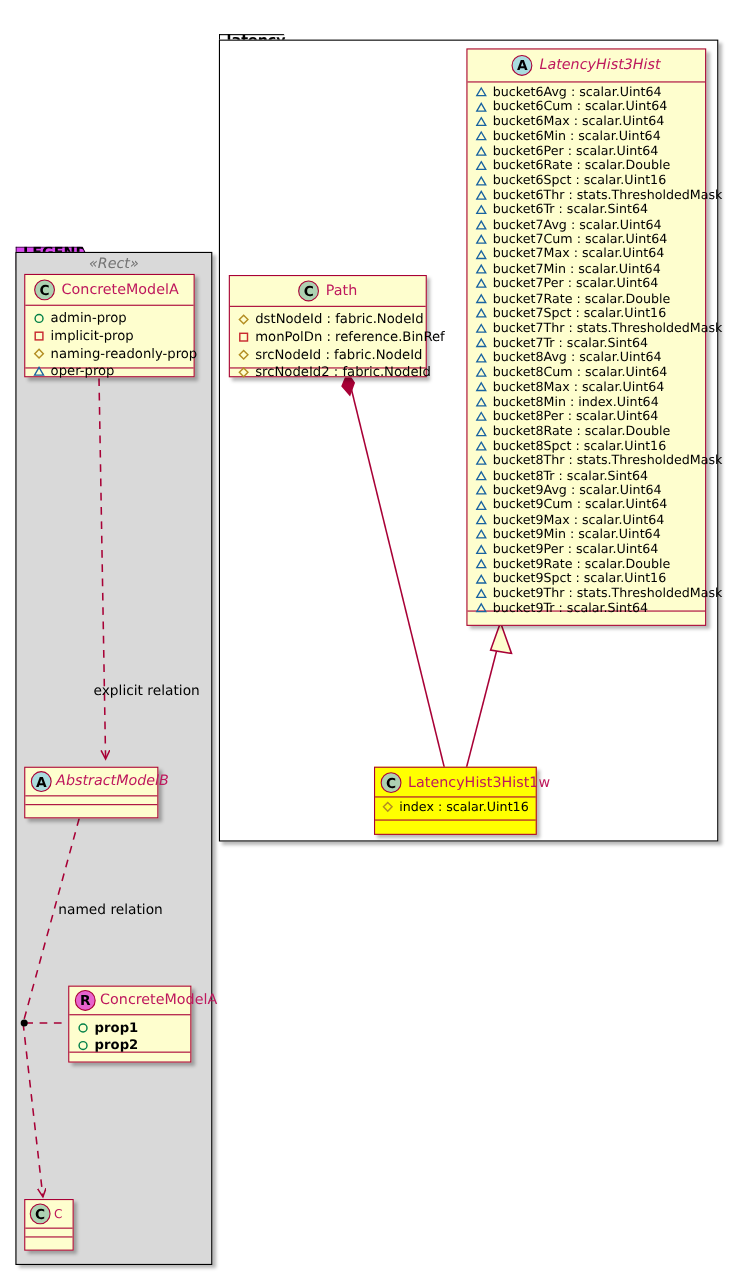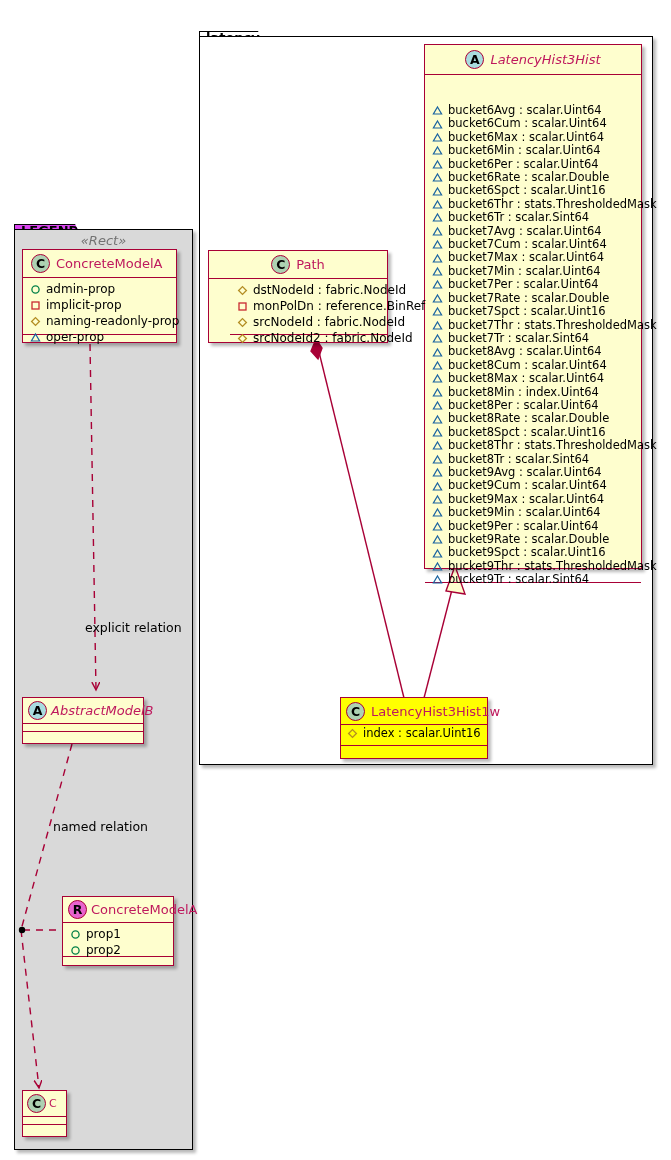--- a/index.html
+++ b/index.html
@@ -45,21 +45,21 @@
     box-sizing:border-box;display:flex;align-items:center;
     padding:3px 8px;border-bottom:1.5px solid #A80036;gap:6px;
   }
   .cls-head.center{justify-content:center;}
   .cls-title{font-size:13px;color:#be185d;white-space:nowrap;}
   .cls-title.italic{font-style:italic;}
   .cls-attrs{
     box-sizing:border-box;padding:3px 6px 3px 7px;
     border-bottom:1.5px solid #A80036;
   }
-  .cls-attrs.compact{padding:2px 6px 2px 7px;margin-top:27px;}
+  .cls-attrs.compact{padding:2px 6px 2px 7px;}
   .cls-foot{box-sizing:border-box;height:8px;}
   .attr{
     display:flex;align-items:center;gap:5px;
     font-size:11.5px;line-height:13.4px;color:#000;white-space:nowrap;
   }
   .attr.big{font-size:12px;line-height:16px;}
 
   
   .badge{
     width:19px;height:19px;border-radius:50%;flex:0 0 19px;
@@ -433,21 +433,21 @@
         </div>
       </div>
     <div class="cls-foot"></div>
   </div>
 
   <div class="cls" style="left:208px;top:250px;width:180px;height:93px;">
     <div class="cls-head center" style="height:28px;">
       <span class="badge c">C</span>
       <span class="cls-title">Path</span>
     </div>
-    <div class="cls-attrs" id="path-attrs" style="height:56px;margin-left:21px;">
+    <div class="cls-attrs" id="path-attrs" style="height:56px;">
         <div class="attr big">
           <span class="gl">
             <svg width="11" height="11" viewBox="0 0 11 11">
               <path d="M5.5,1.6 L9.4,5.5 L5.5,9.4 L1.6,5.5 Z" fill="none" stroke="#B38D22" stroke-width="1.3"></path>
             </svg>
           </span>
           <span>dstNodeId : fabric.NodeId</span>
         </div>
         <div class="attr big">
           <span class="gl">
@@ -544,21 +544,21 @@
     </div>
     <div class="cls-attrs" style="height:8px;"></div>
     <div class="cls-foot"></div>
   </div>
 
   <div class="cls" style="left:62px;top:896px;width:112px;height:70px;">
     <div class="cls-head" style="height:26px;padding:3px 5px;gap:4px;">
       <span class="badge r">R</span>
       <span class="cls-title">ConcreteModelA</span>
     </div>
-    <div class="cls-attrs" id="rm-attrs" style="height:34px;">
+    <div class="cls-attrs" id="rm-attrs" style="height:34px;font-weight:bold;">
         <div class="attr big">
           <span class="gl">
             <svg width="11" height="11" viewBox="0 0 11 11">
               <circle cx="5.5" cy="5.5" r="3.6" fill="none" stroke="#038048" stroke-width="1.3"></circle>
             </svg>
           </span>
           <span>prop1</span>
         </div>
         <div class="attr big">
           <span class="gl">

